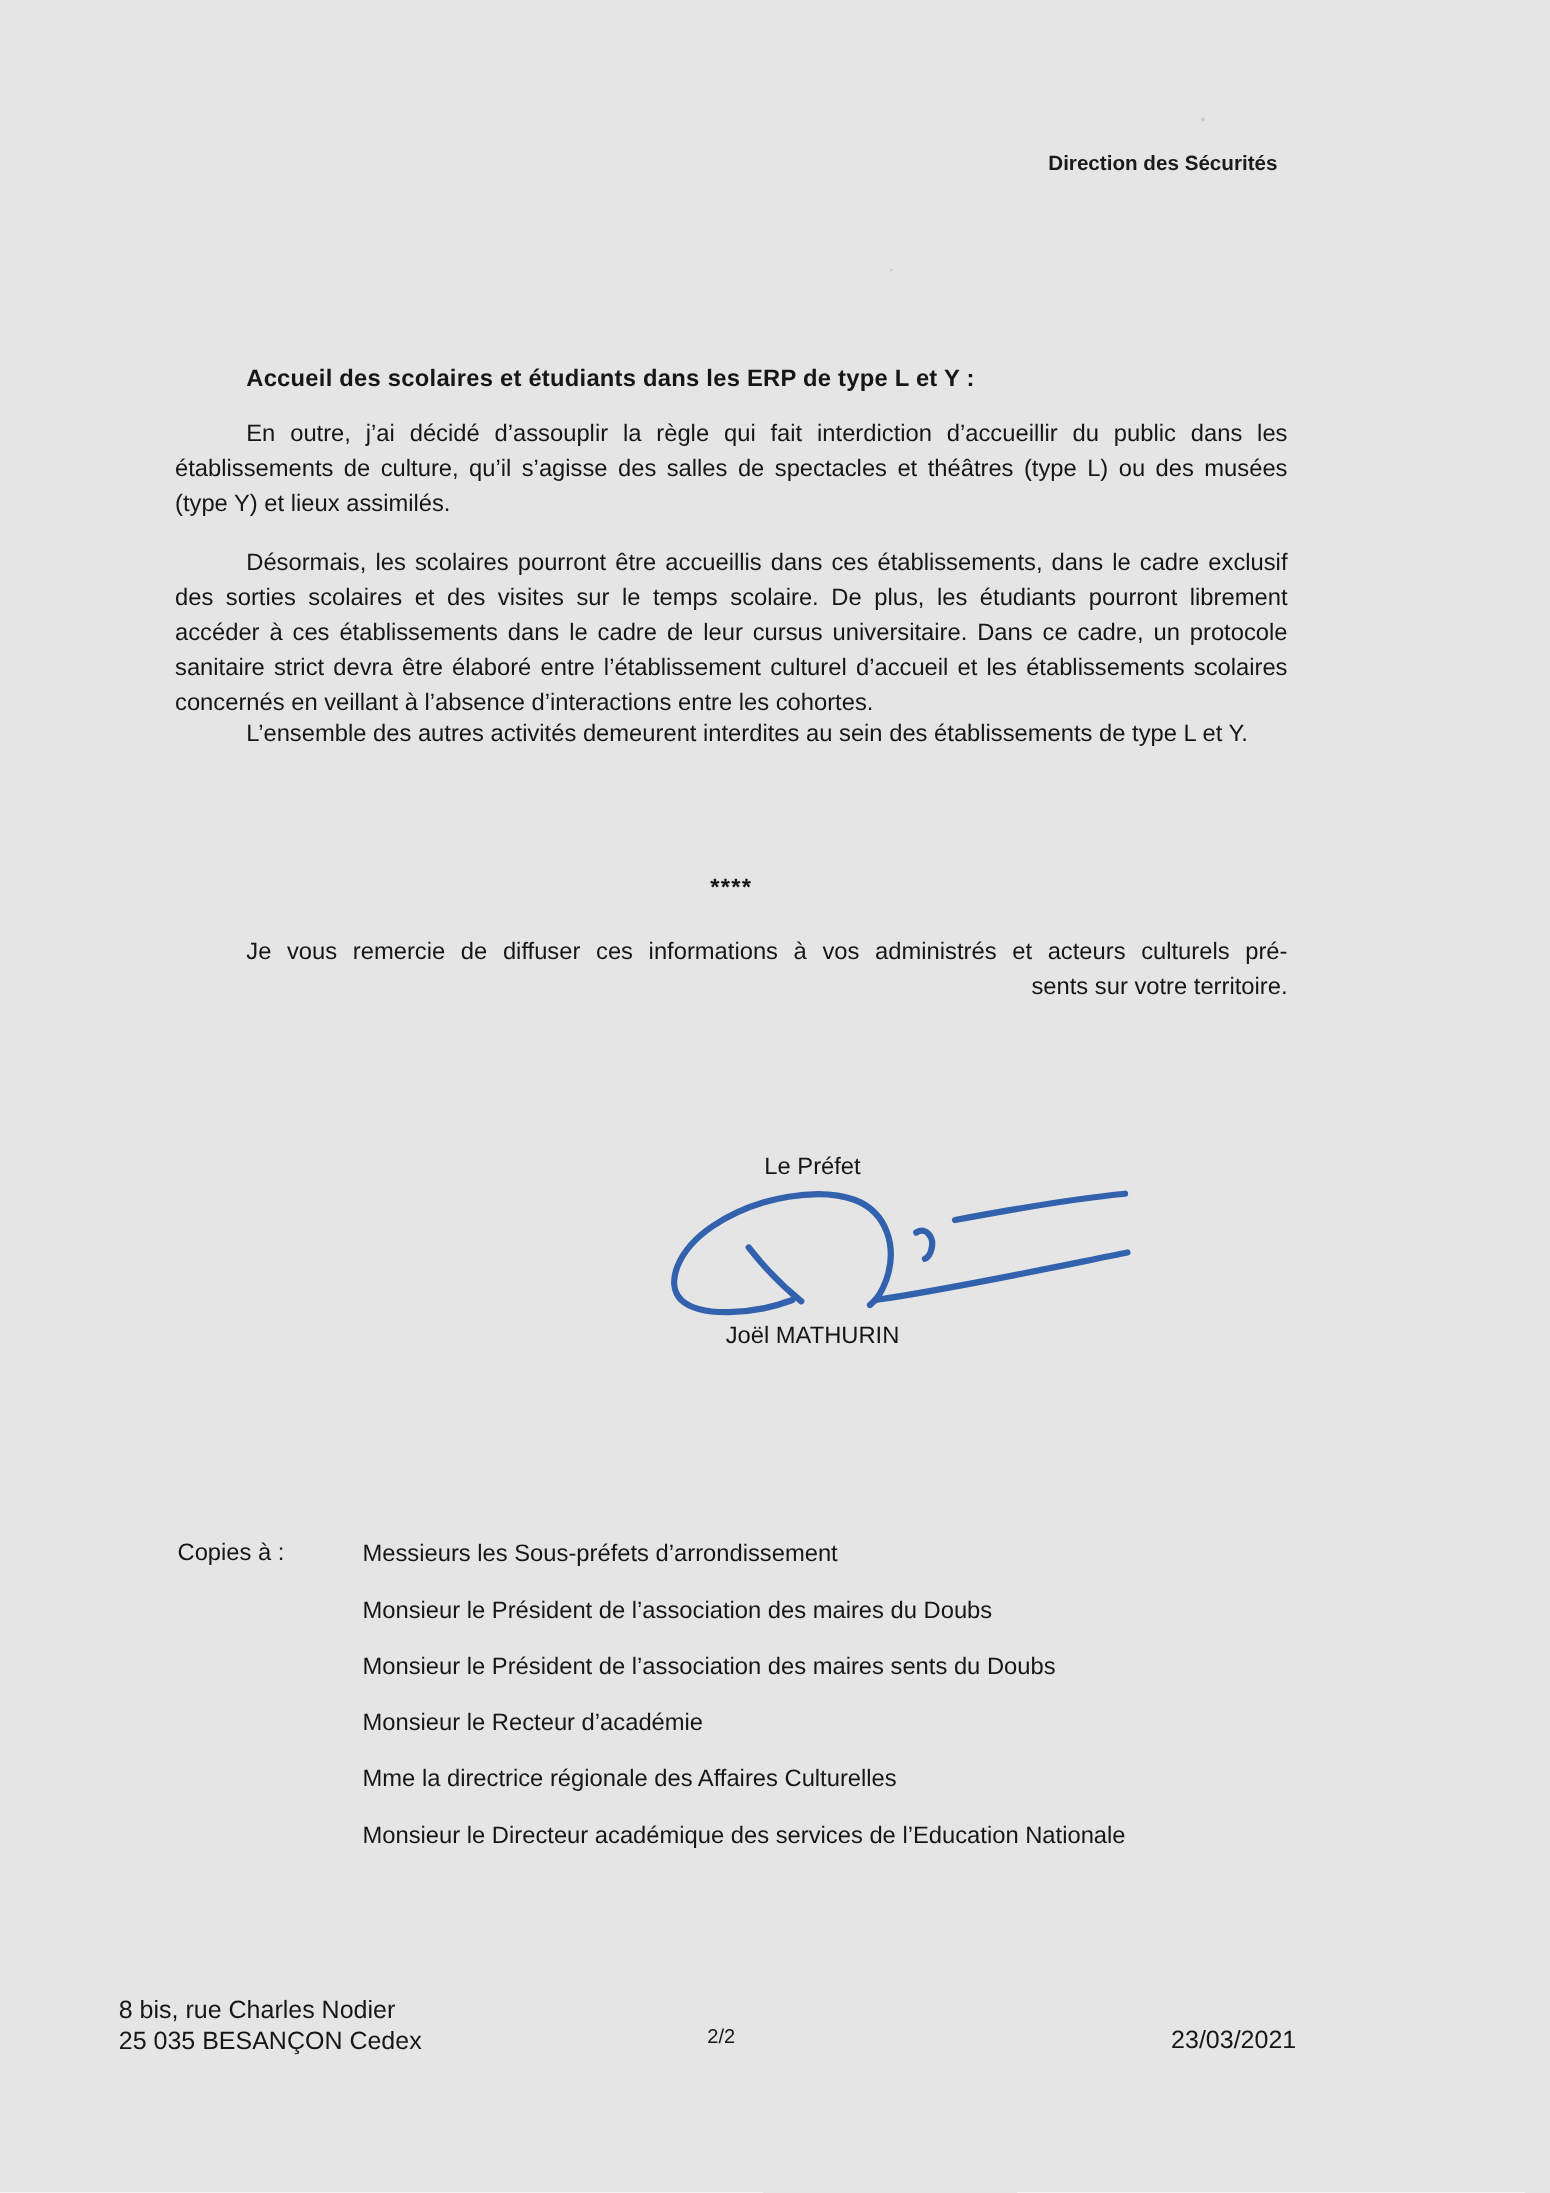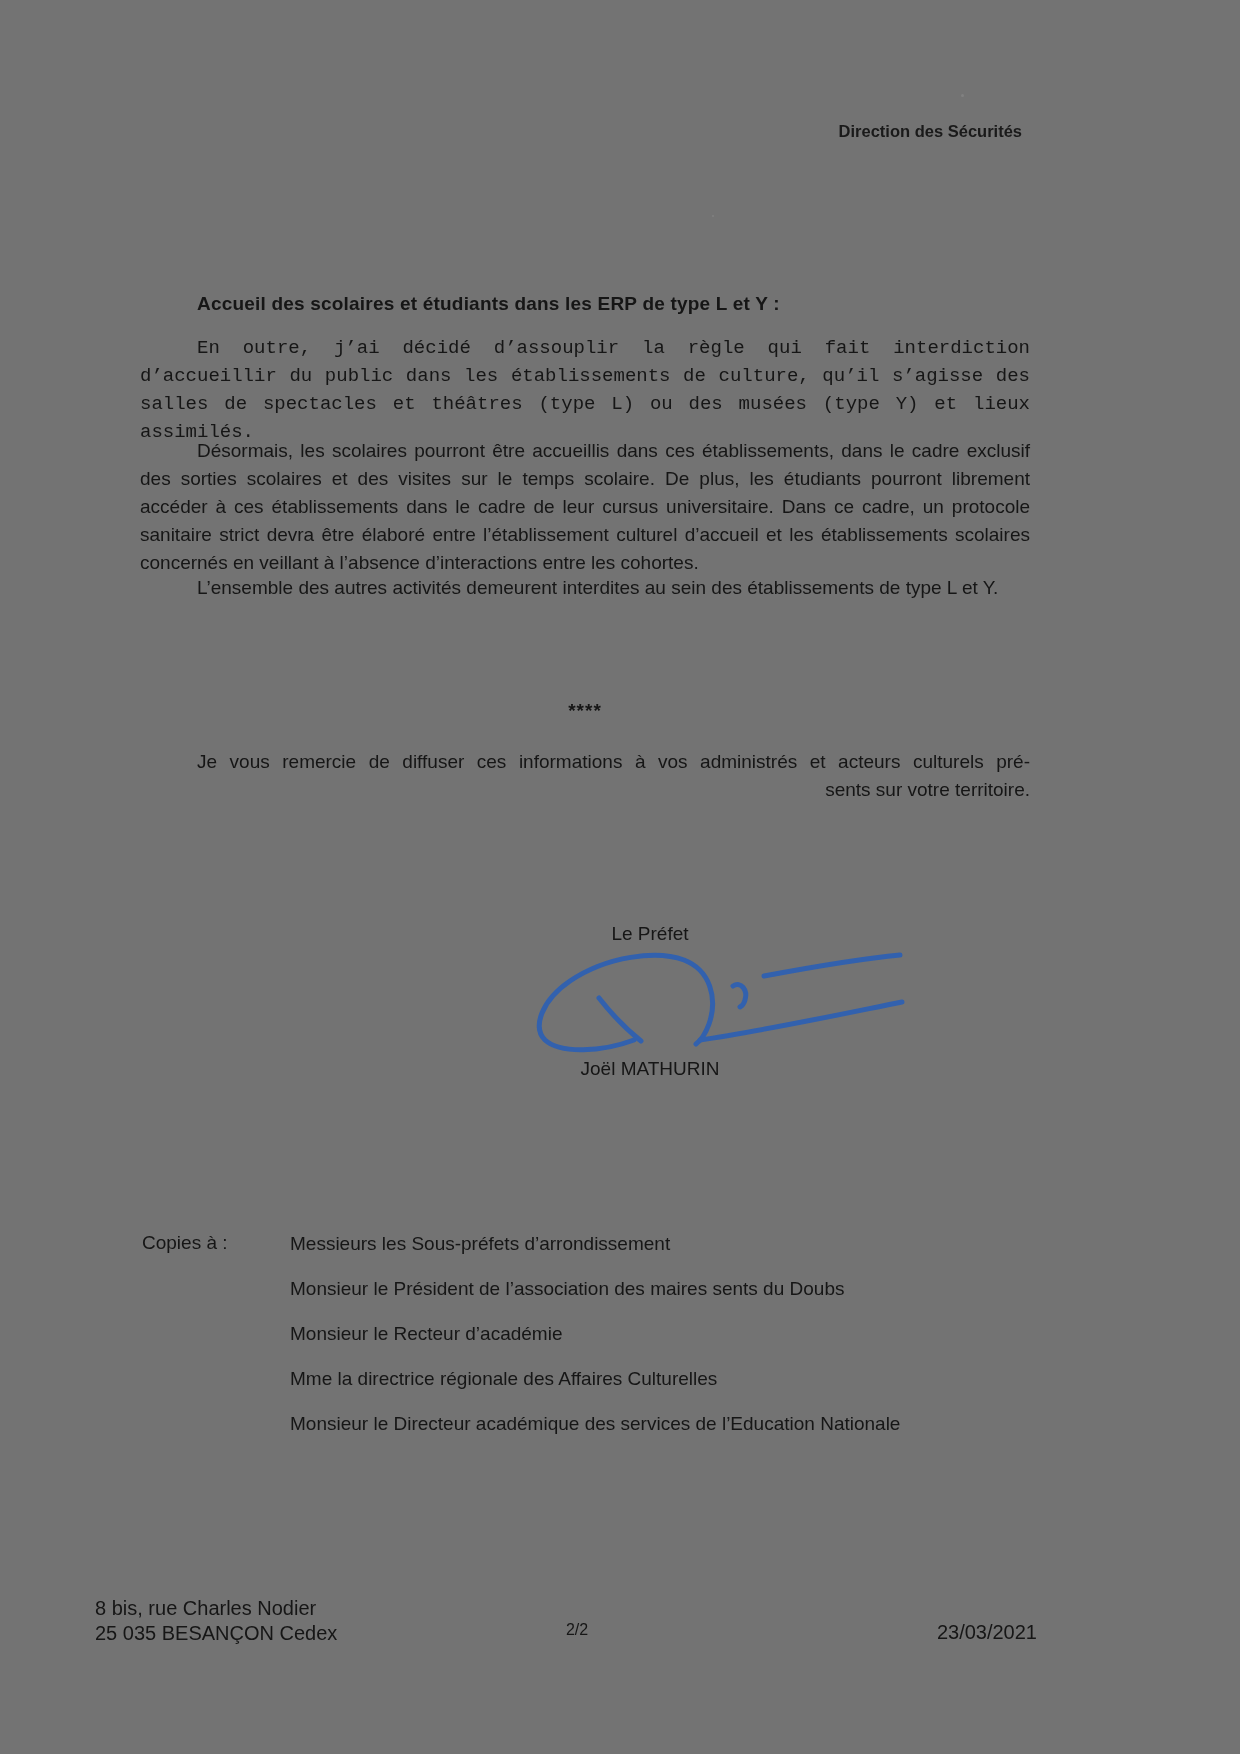--- a/index.html
+++ b/index.html
@@ -4,21 +4,21 @@
 <style>
   html, body {
     margin: 0;
     padding: 0;
     background: #ffffff;
   }
   .page {
     position: relative;
     width: 1240px;
     height: 1754px;
-    background: #737373;
+    background: #e5e5e5;
     font-family: "Liberation Sans", sans-serif;
     color: #161616;
     overflow: hidden;
   }
   .header-right {
     position: absolute;
     top: 122px;
     right: 218px;
     font-size: 16.5px;
     font-weight: bold;
@@ -36,21 +36,21 @@
     position: absolute;
     left: 140px;
     width: 890px;
     font-size: 19px;
     line-height: 28px;
   }
   .para {
     text-align: justify;
     text-indent: 57px;
   }
-  .p1 { top: 334px; font-family: Liberation Mono, monospace; }
+  .p1 { top: 334px; }
   .p2 { top: 437px; }
   .p3 { top: 574px; }
   .stars {
     position: absolute;
     top: 700px;
     left: 140px;
     width: 890px;
     text-align: center;
     font-size: 19px;
     font-weight: bold;
@@ -165,20 +165,21 @@
     <path d="M 252,28 C 295,20 345,11 388,7"></path>
     <path d="M 188,92 C 245,84 330,66 390,54"></path>
   </svg>
 
   <div class="sign-block sign-name">Joël MATHURIN</div>
 
   <div class="copies-label">Copies à :</div>
 
   <ul class="copies-list">
     <li>Messieurs les Sous-préfets d’arrondissement</li>
+    <li>Monsieur le Président de l’association des maires du Doubs</li>
     <li>Monsieur le Président de l’association des maires sents du Doubs</li>
     <li>Monsieur le Recteur d’académie</li>
     <li>Mme la directrice régionale des Affaires Culturelles</li>
     <li>Monsieur le Directeur académique des services de l’Education Nationale</li>
   </ul>
 
   <div class="footer-address">
     <div>8 bis, rue Charles Nodier</div>
     <div>25 035 BESANÇON Cedex</div>
   </div>

